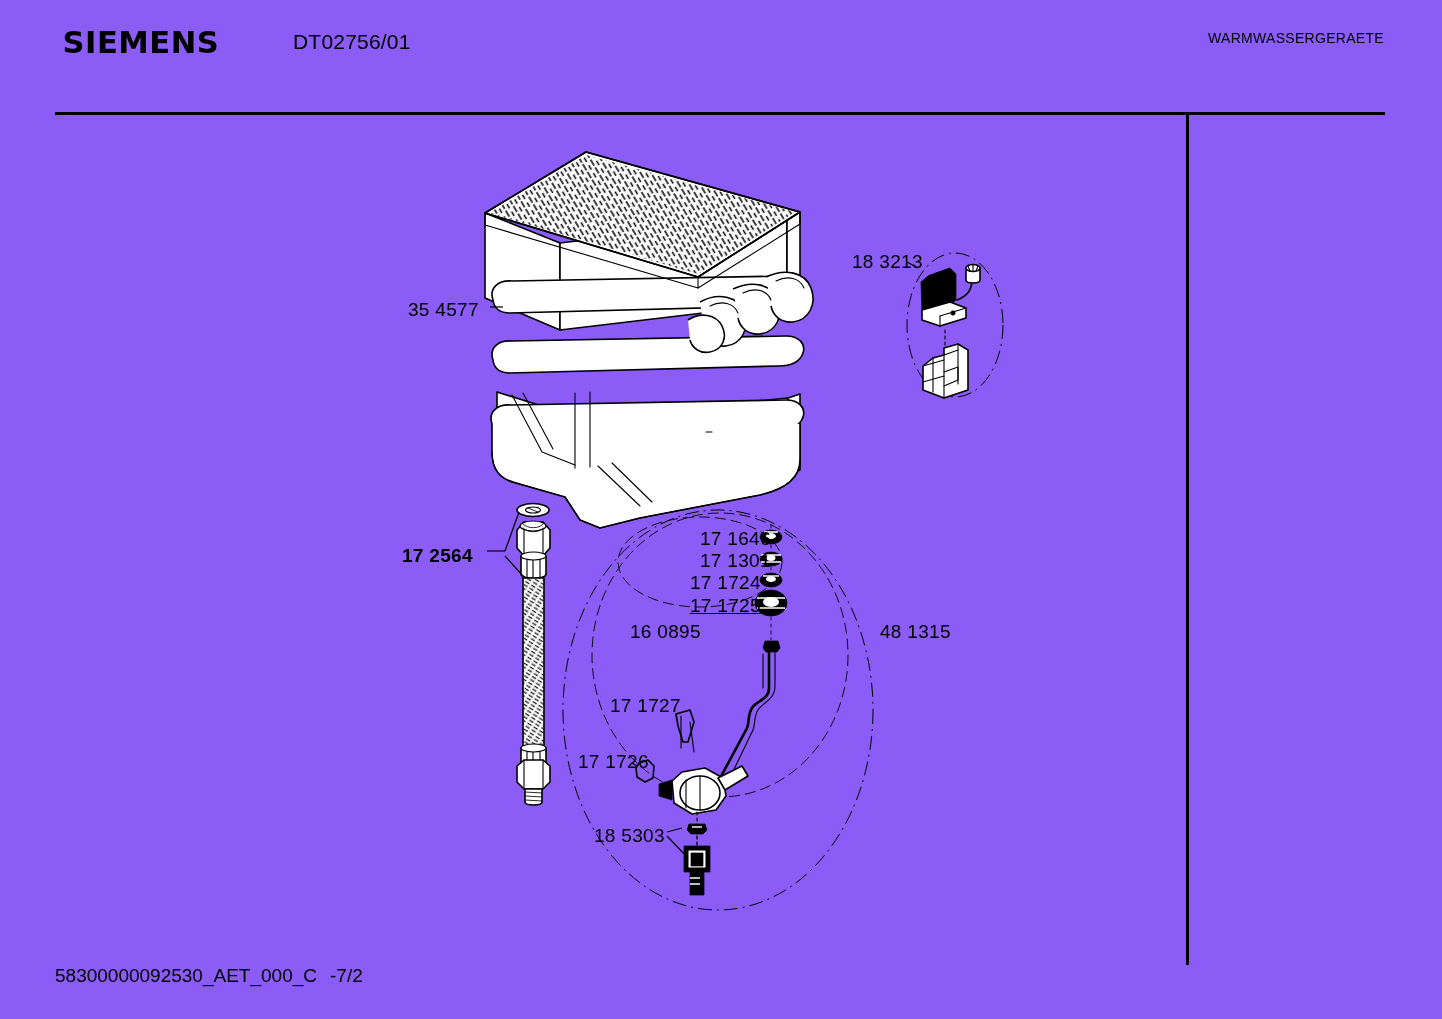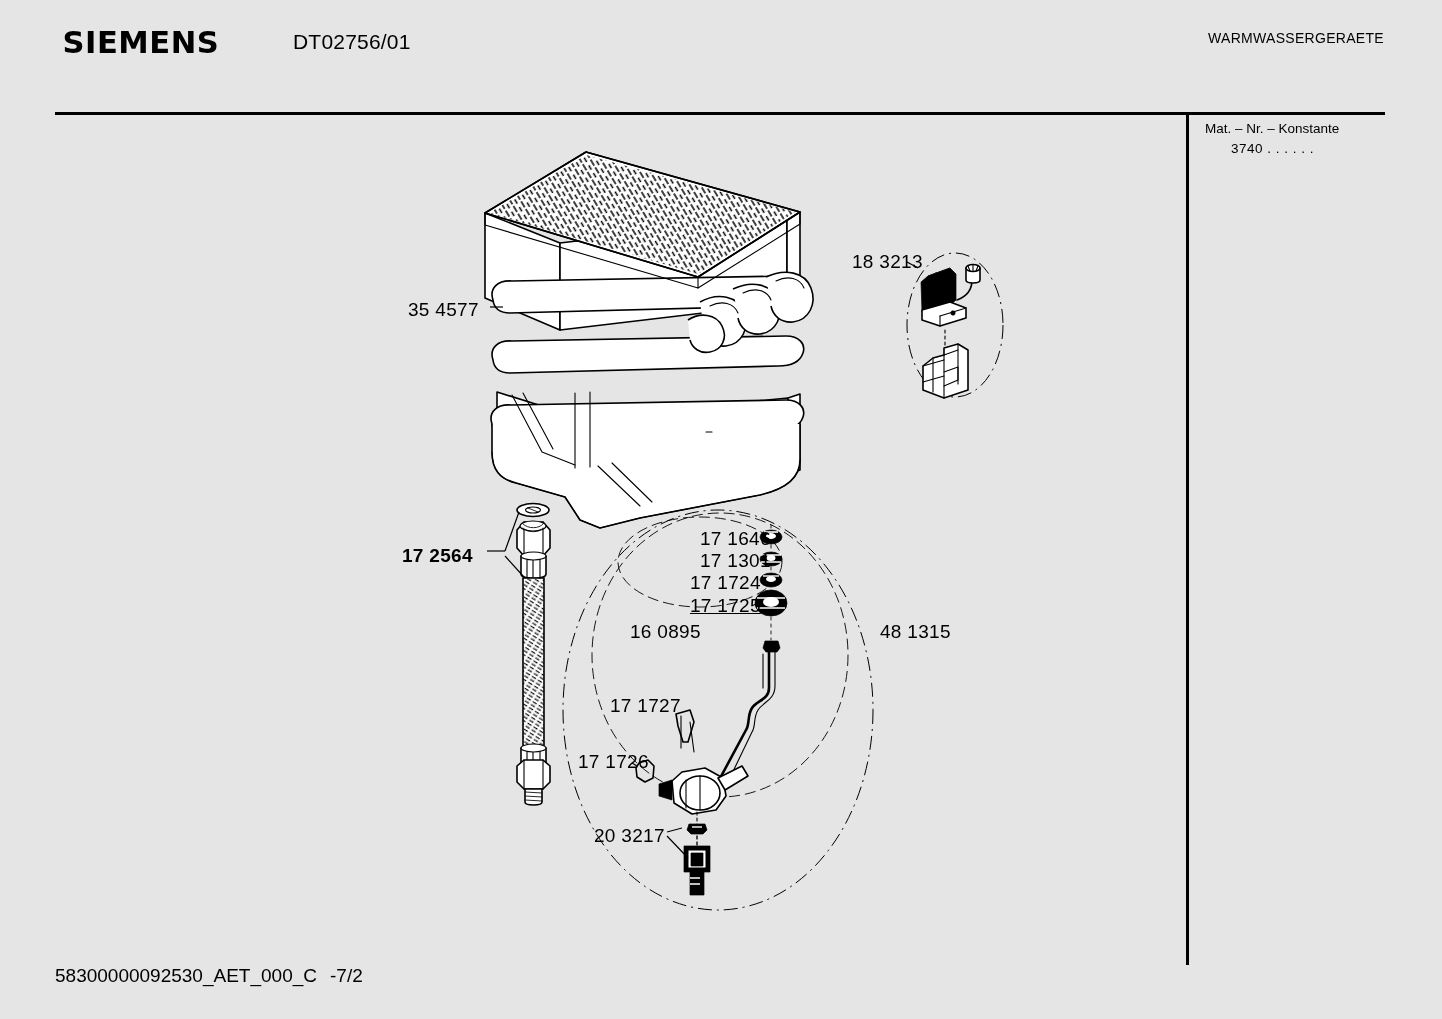--- a/index.html
+++ b/index.html
@@ -9,21 +9,21 @@
     background: #ffffff;
   }
   body {
     font-family: "Liberation Sans", sans-serif;
     color: #000;
   }
   #page {
     position: relative;
     width: 1442px;
     height: 1019px;
-    background: #e5e5e5;
+    background: #8b5cf6;
     overflow: hidden;
   }
 
   
   #header {
     position: absolute;
     left: 0; top: 0;
     width: 1442px; height: 90px;
   }
   #logo-box {
@@ -120,24 +120,20 @@
     <div id="logo-box">
       <span id="logo-text">SIEMENS</span>
     </div>
     <div id="model-no">DT02756/01</div>
     <div id="category-title">WARMWASSERGERAETE</div>
   </div>
 
   <div id="top-rule"></div>
   <div id="v-divider"></div>
 
-  <div id="info-panel">
-    <div id="info-line-1">Mat. – Nr. – Konstante</div>
-    <div id="info-line-2">3740 .  .    .   .   .   .</div>
-  </div>
 
   <svg id="drawing" viewBox="0 0 1442 1019" width="1442" height="1019" xmlns="http://www.w3.org/2000/svg">
     <defs>
       <style>
         .ln   { fill:none; stroke:#000; stroke-width:1.6; stroke-linecap:round; stroke-linejoin:round; }
         .lnT  { fill:none; stroke:#000; stroke-width:1.1; stroke-linecap:round; stroke-linejoin:round; }
         .lnF  { fill:none; stroke:#000; stroke-width:0.85; stroke-linecap:round; stroke-linejoin:round; }
         .lnH  { fill:none; stroke:#000; stroke-width:2.6; stroke-linecap:round; stroke-linejoin:round; }
         .wh   { fill:#fff; stroke:#000; stroke-width:1.6; stroke-linejoin:round; }
         .whT  { fill:#fff; stroke:#000; stroke-width:1.1; stroke-linejoin:round; }
@@ -398,19 +394,19 @@
   <div class="callout" style="left:852px; top:252px;">18 3213</div>
   <div class="callout" style="left:402px; top:546px;font-weight:bold;">17 2564</div>
   <div class="callout" style="left:700px; top:529px;">17 1646</div>
   <div class="callout" style="left:700px; top:551px;">17 1301</div>
   <div class="callout" style="left:690px; top:573px;">17 1724</div>
   <div class="callout" style="left:690px; top:596px;text-decoration:underline;">17 1725</div>
   <div class="callout" style="left:630px; top:622px;">16 0895</div>
   <div class="callout" style="left:880px; top:622px;">48 1315</div>
   <div class="callout" style="left:610px; top:696px;">17 1727</div>
   <div class="callout" style="left:578px; top:752px;">17 1726</div>
-  <div class="callout" style="left:594px; top:826px;">20 3217</div>
+  <div class="callout" style="left:594px; top:826px;">18 5303</div>
 
   <div id="footer">
     <span class="doc-id">58300000092530_AET_000_C</span><span class="page-no">-7/2</span>
   </div>
 
 </div>
 
 </body></html>

